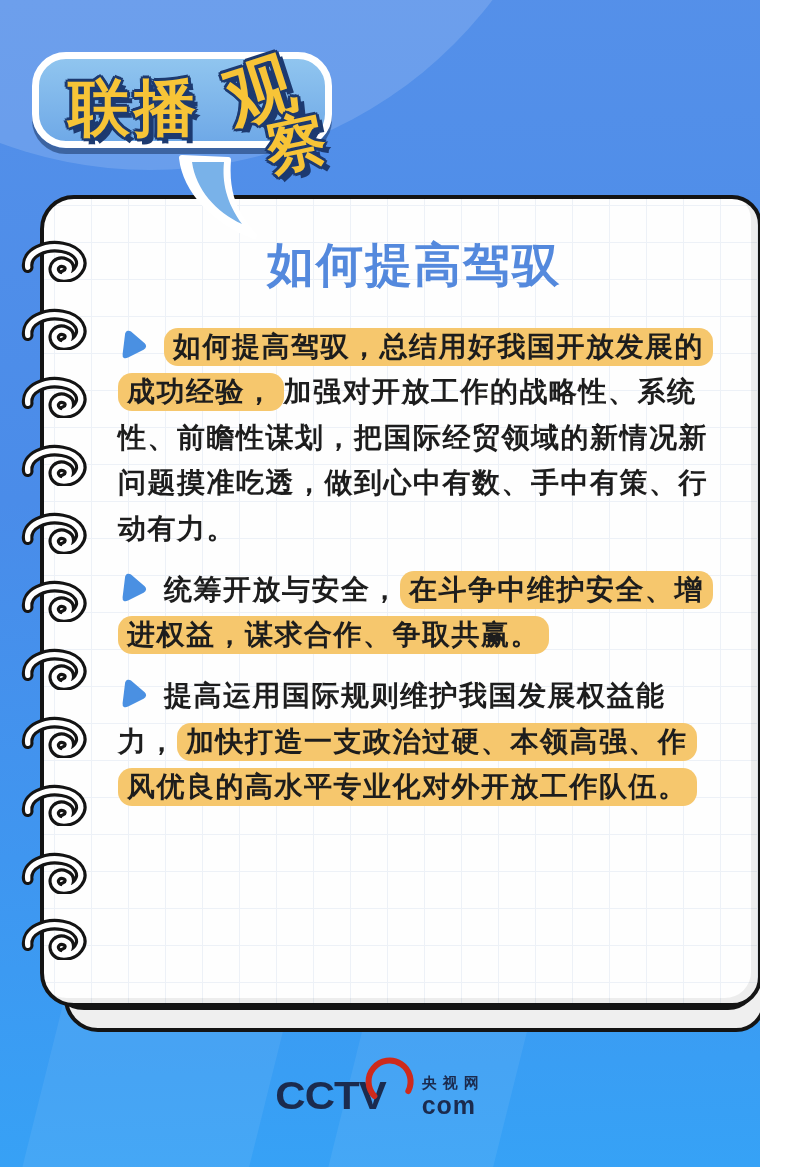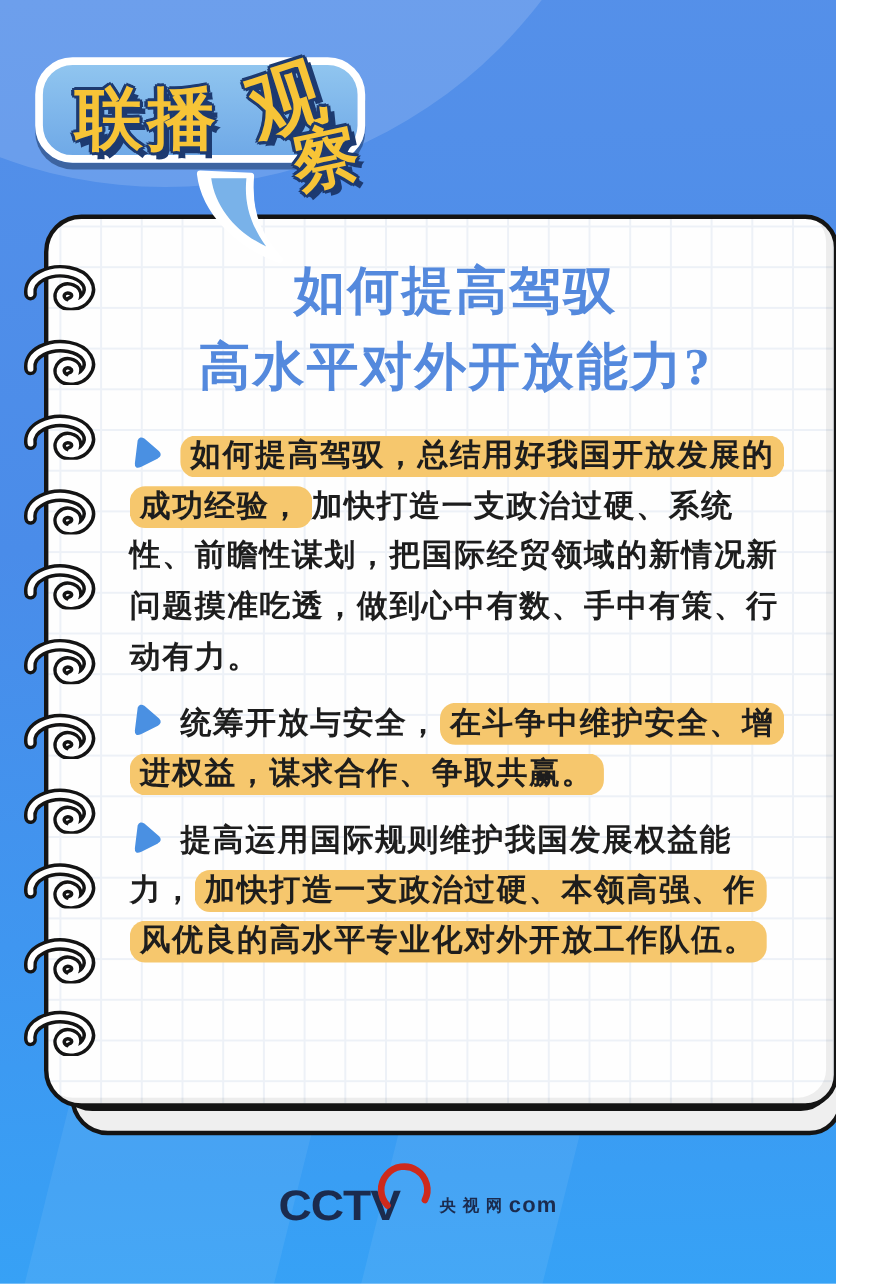--- a/index.html
+++ b/index.html
@@ -83,23 +83,23 @@
     -webkit-box-decoration-break:clone; box-decoration-break:clone;
   }
 
   
   .footer { position:absolute; left:50%; top:1072px; transform:translateX(-50%);
     display:flex; align-items:center; z-index:4; }
   .cctv-wrap { position:relative; z-index:2; }
   .cctv-text { font-size:42px; font-weight:800; color:#1b2b4e; letter-spacing:-1px;
     display:inline-block; transform:scaleY(0.92); }
   .swoosh { position:absolute; left:86px; top:-22px; width:58px; height:56px; z-index:1; }
-  .site-col { display:flex; flex-direction:row; margin-left:36px; color:#1b2b4e;align-items:center; }
+  .site-col { display:flex; flex-direction:column; margin-left:36px; color:#1b2b4e; }
   .site-name { font-size:15px; letter-spacing:6px; font-weight:700; }
-  .site-com { font-size:20px; font-weight:700; line-height:1.0; letter-spacing:1px; }
+  .site-com { font-size:25px; font-weight:700; line-height:1.0; letter-spacing:1px; }
 </style>
 </head>
 <body>
 
 <div class="page">
 
   <div class="bg-circle"></div>
   <div class="bg-streak s1"></div>
   <div class="bg-streak s2"></div>
 
@@ -112,27 +112,27 @@
     <span class="logo-char lc1">联播</span>
     <span class="logo-char lc2">观</span>
     <span class="logo-char lc3">察</span>
   </div>
 
   <div class="notebook">
     <div class="page-under u2"></div>
     <div class="page-under u1"></div>
 
     <div class="card">
-      <h1 class="card-title"><span>如何提高驾驭</span><br><span>高水平对外开放能力?</span></h1>
+      <h1 class="card-title"><span>如何提高驾驭</span><br></h1>
 
 
       <div class="bullet">
         <svg class="bullet-icon" viewBox="0 0 36 40">
           <path d="M8,7 Q9,3 13,5 L31,17 Q35,20 31,23 L13,35 Q8,38 8,33 Z" fill="#4a90e2" stroke="#4a90e2" stroke-width="3" stroke-linejoin="round" transform="rotate(7 18 20)"></path>
-        </svg><span class="hl">如何提高驾驭，总结用好我国开放发展的成功经验，</span><span>加快打造一支政治过硬、系统性、前瞻性谋划，把国际经贸领域的新情况新问题摸准吃透，做到心中有数、手中有策、行动有力。</span>
+        </svg><span class="hl">如何提高驾驭，总结用好我国开放发展的成功经验，</span><span>加强对开放工作的战略性、系统性、前瞻性谋划，把国际经贸领域的新情况新问题摸准吃透，做到心中有数、手中有策、行动有力。</span>
       </div>
 
       <div class="bullet">
         <svg class="bullet-icon" viewBox="0 0 36 40">
           <path d="M8,7 Q9,3 13,5 L31,17 Q35,20 31,23 L13,35 Q8,38 8,33 Z" fill="#4a90e2" stroke="#4a90e2" stroke-width="3" stroke-linejoin="round" transform="rotate(7 18 20)"></path>
         </svg><span>统筹开放与安全，</span><span class="hl">在斗争中维护安全、增进权益，谋求合作、争取共赢。</span>
       </div>
 
       <div class="bullet">
         <svg class="bullet-icon" viewBox="0 0 36 40">

